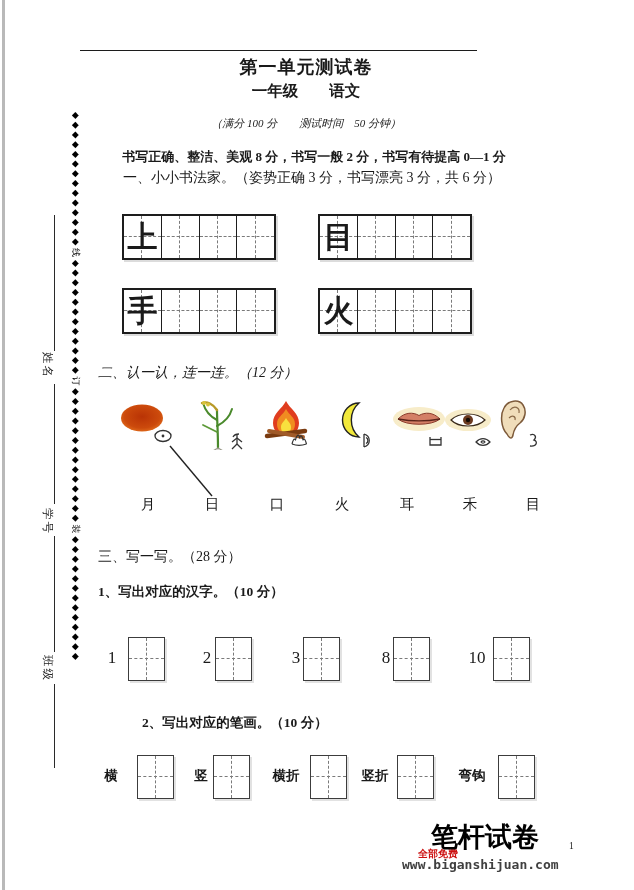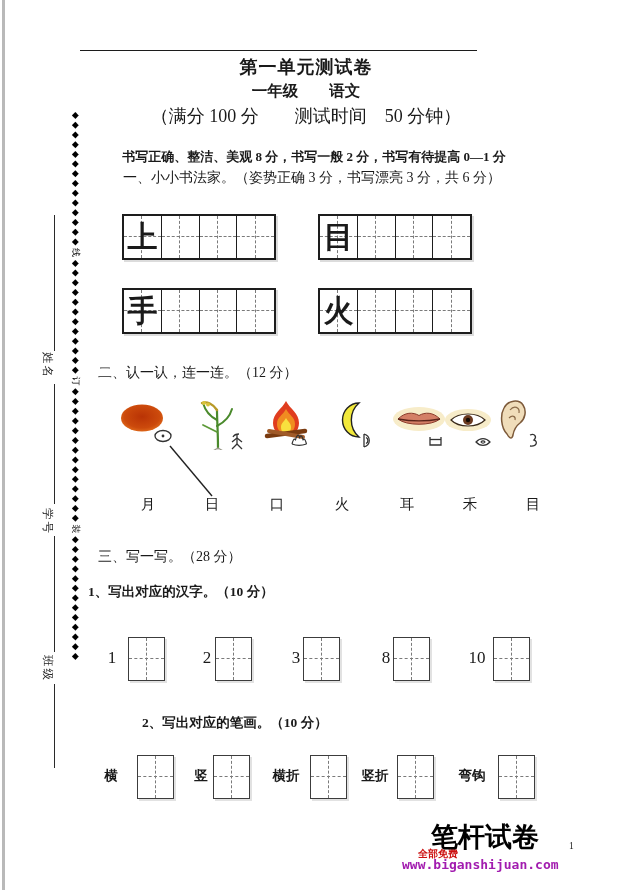--- a/index.html
+++ b/index.html
@@ -10,21 +10,21 @@
   }
   .abs{position:absolute;}
   .ctr{transform:translateX(-50%);}
   
   .edge{left:2px;top:0;width:3px;height:890px;background:#b9b9b9;}
   
   .rule{left:80px;top:50px;width:397px;border-top:1.6px solid #1c1c1c;}
   .hdr{left:80px;width:452px;text-align:center;}
   .title{top:55px;font-size:18px;font-weight:bold;letter-spacing:1px;}
   .subtitle{top:81px;font-size:15.5px;font-weight:bold;}
-  .info{top:104px;font-size:18px;}
+  .info{top:116px;font-size:11px;font-style:italic;}
   .grading{left:80px;top:148px;width:468px;text-align:center;font-size:13px;font-weight:bold;}
   .h-sec{font-size:14px;}
   .h-sub{font-size:13.5px;font-weight:bold;}
   
   .wgrid{display:flex;width:150px;height:42px;border:2px solid #1d1d1d;background:#fff;box-shadow:2px 2px 0 #dcdcdc;}
   .wcell{flex:1 1 0;position:relative;border-right:1.8px solid #1d1d1d;}
   .wcell:last-child{border-right:none;}
   .wcell::before{content:"";position:absolute;left:50%;top:0;bottom:0;border-left:1px dashed #7a7a7a;margin-left:-1px;}
   .wcell::after{content:"";position:absolute;top:50%;left:0;right:0;border-top:1px dashed #7a7a7a;margin-top:-1px;}
   .wchar{position:absolute;z-index:2;inset:0;display:flex;align-items:center;justify-content:center;
@@ -37,21 +37,21 @@
   .strokelbl{font-size:13.5px;font-weight:bold;top:767px;}
   .charrow{top:495px;font-size:14.5px;font-weight:500;}
   
   .vline{left:54px;width:0;border-left:1.2px solid #2a2a2a;}
   .vlabel{left:40px;writing-mode:vertical-rl;text-orientation:sideways;font-size:11.5px;letter-spacing:2px;color:#222;}
   .diamonds{left:69px;top:112px;height:675px;writing-mode:vertical-rl;text-orientation:sideways;
             font-family:"DejaVu Sans",sans-serif;font-size:9px;letter-spacing:2.8px;line-height:13px;color:#000;}
   
   .free{left:418px;top:847px;font-family:"Liberation Sans",sans-serif;font-size:10px;font-weight:bold;color:#cc1111;}
   .brand{left:431px;top:819px;font-family:"DejaVu Sans",sans-serif;font-size:27px;font-weight:bold;letter-spacing:0px;color:#000000;text-align:center;}
-  .url{left:402px;top:857px;font-family:"DejaVu Sans Mono",monospace;font-size:13px;font-weight:bold;color:#a21caf;}
+  .url{left:402px;top:857px;font-family:"DejaVu Sans Mono",monospace;font-size:13px;font-weight:bold;color:#404040;}
   .pagenum{left:569px;top:841px;font-size:9.5px;}
   .glyph{position:absolute;}
 </style>
 </head>
 <body>
 
 <div class="abs edge"></div>
 
 <div class="abs diamonds">◆◆◆◆◆◆◆◆◆◆◆◆◆◆线◆◆◆◆◆◆◆◆◆◆◆◆订◆◆◆◆◆◆◆◆◆◆◆◆◆◆装◆◆◆◆◆◆◆◆◆◆◆◆◆</div>
 <div class="abs vline" style="top:215px;height:136px;"></div>
@@ -96,21 +96,21 @@
 </div>
 <div class="abs wgrid" style="left:318px;top:288px;">
   <div class="wcell">
       <span class="wchar">火</span>
     </div>
   <div class="wcell"></div>
     <div class="wcell"></div>
     <div class="wcell"></div>
 </div>
 
-<div class="abs h-sec" style="left:98px;top:364px;">二、认一认，连一连。（12 分）</div>
+<div class="abs h-sec" style="left:98px;top:364px;font-style:italic;">二、认一认，连一连。（12 分）</div>
 
 <svg class="abs" style="left:118px;top:403px;" width="48" height="32">
   <defs>
       <radialGradient id="sg" cx="50%" cy="45%" r="60%">
     <stop offset="0%" stop-color="#b93305"></stop>
         <stop offset="70%" stop-color="#cc4a0c"></stop>
         <stop offset="100%" stop-color="#e4721f"></stop>
   </radialGradient>
     </defs>
   <ellipse cx="24" cy="15" rx="21" ry="13.5" fill="url(#sg)"></ellipse>
@@ -192,21 +192,21 @@
 
 <span class="abs ctr charrow" style="left:148px;">月</span>
 <span class="abs ctr charrow" style="left:212px;">日</span>
 <span class="abs ctr charrow" style="left:277px;">口</span>
 <span class="abs ctr charrow" style="left:342px;">火</span>
 <span class="abs ctr charrow" style="left:407px;">耳</span>
 <span class="abs ctr charrow" style="left:470px;">禾</span>
 <span class="abs ctr charrow" style="left:533px;">目</span>
 
 <div class="abs h-sec" style="left:98px;top:548px;">三、写一写。（28 分）</div>
-<div class="abs h-sub" style="left:88px;top:583px;">1、写出对应的汉字。（10 分）</div>
+<div class="abs h-sub" style="left:98px;top:583px;">1、写出对应的汉字。（10 分）</div>
 
 <span class="abs ctr numlbl" style="left:112px;">1</span>
 <div class="abs tzg" style="left:128px;top:637px;"></div>
 <span class="abs ctr numlbl" style="left:207px;">2</span>
 <div class="abs tzg" style="left:215px;top:637px;"></div>
 <span class="abs ctr numlbl" style="left:296px;">3</span>
 <div class="abs tzg" style="left:303px;top:637px;"></div>
 <span class="abs ctr numlbl" style="left:386px;">8</span>
 <div class="abs tzg" style="left:393px;top:637px;"></div>
 <span class="abs ctr numlbl" style="left:477px;">10</span>

